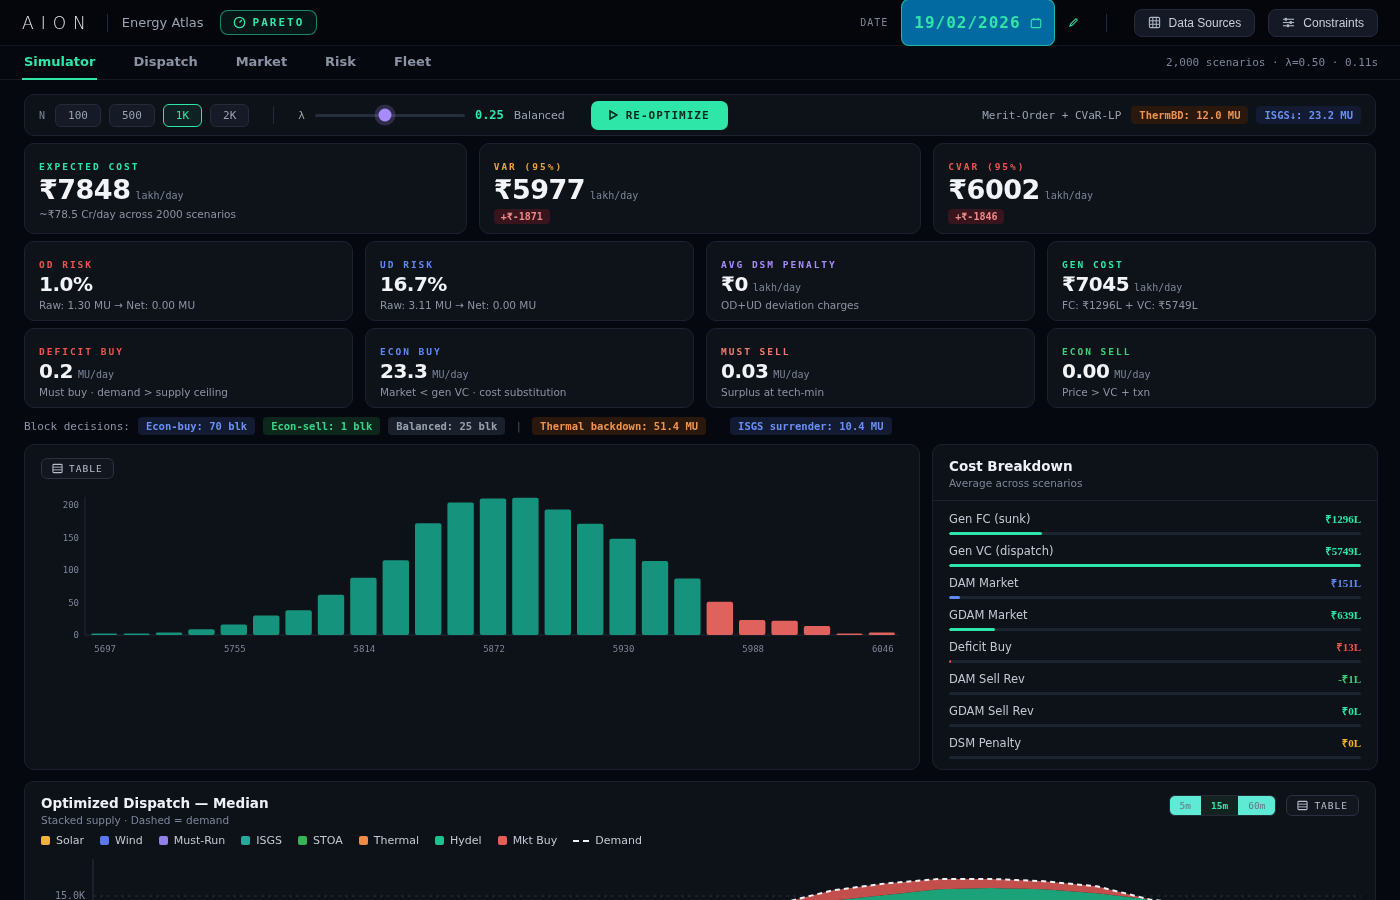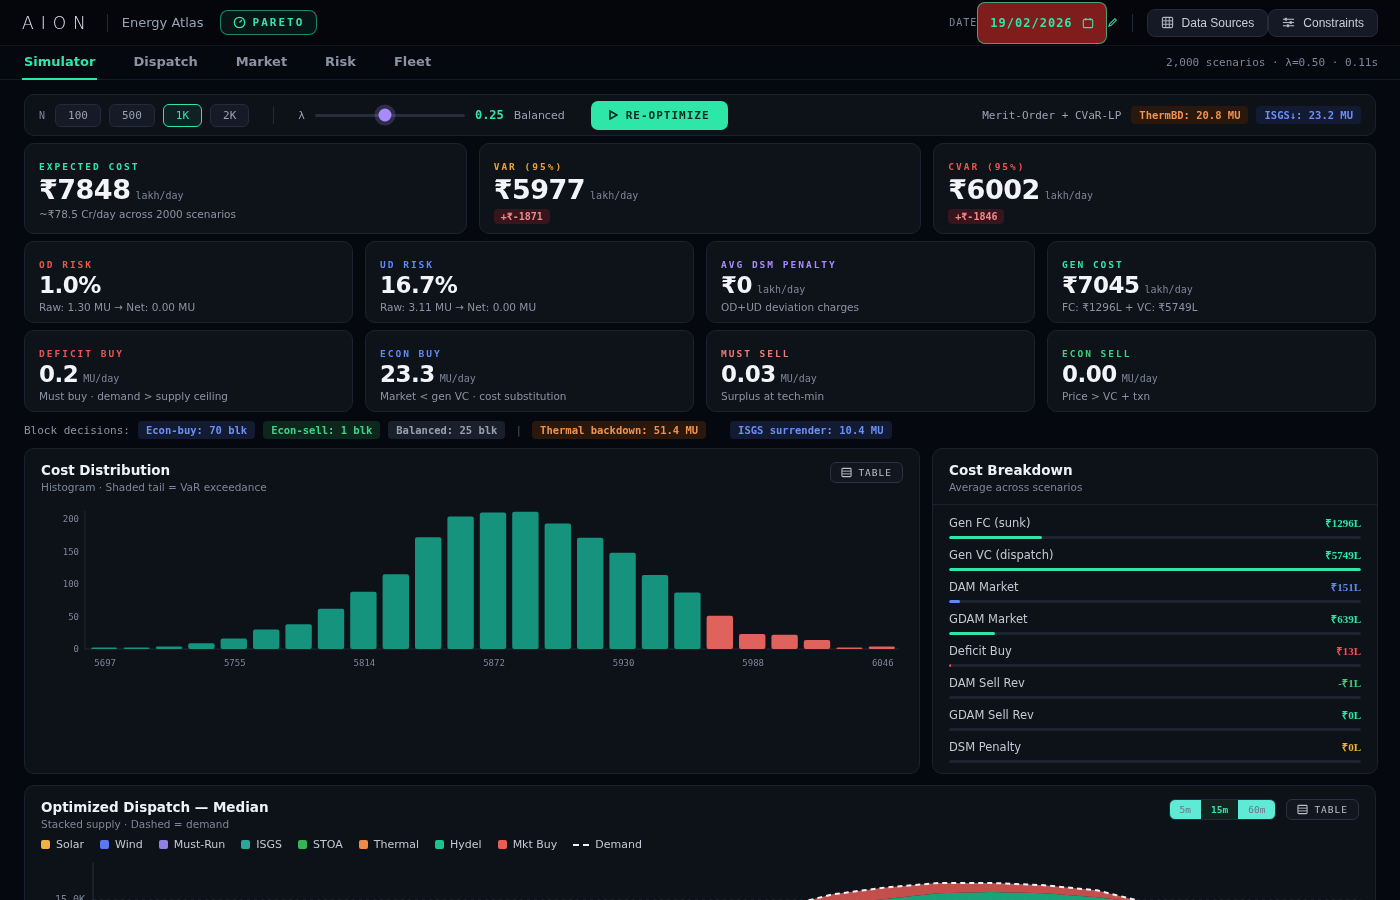--- a/index.html
+++ b/index.html
@@ -4,23 +4,23 @@
 <style>
   *{box-sizing:border-box;margin:0;padding:0}
   html,body{width:1400px;height:900px;overflow:hidden}
   body{background:#060810;color:#e6e9ef;font-family:"DejaVu Sans",sans-serif;font-size:12px}
   
   .topbar{display:flex;align-items:center;height:46px;padding:0 22px;background:#04060b;border-bottom:1px solid #10151f}
   .logo{font-size:17px;letter-spacing:7px;font-weight:300;color:#e3e8f0}
   .vsep{width:1px;height:18px;background:#222938;margin:0 14px}
   .product{color:#9aa3b2;font-size:13px}
   .pareto{display:flex;align-items:center;gap:7px;margin-left:16px;border:1px solid rgba(46,230,168,.55);background:rgba(46,230,168,.07);color:#2ee6a8;border-radius:8px;padding:5px 12px;font-family:"DejaVu Sans Mono",monospace;font-size:11px;font-weight:bold;letter-spacing:2px}
-  .tb-right{margin-left:auto;display:flex;align-items:center;gap:0}
+  .tb-right{margin-left:auto;display:flex;align-items:center;gap:13px}
   .date-lbl{font-family:"DejaVu Sans Mono",monospace;font-size:10px;color:#7c8698;letter-spacing:1px}
-  .date-box{display:flex;align-items:center;gap:9px;border:1px solid rgba(46,230,168,.65);border-radius:8px;padding:13px 12px;color:#2ee6a8;font-family:"DejaVu Sans Mono",monospace;font-size:12px;font-weight:bold;letter-spacing:1px;background:#7f1d1d}
+  .date-box{display:flex;align-items:center;gap:9px;border:1px solid rgba(46,230,168,.65);border-radius:8px;padding:13px 12px;color:#2ee6a8;font-family:"DejaVu Sans Mono",monospace;font-size:16px;font-weight:bold;letter-spacing:1px;background:#0369a1}
   .tb-btn{display:flex;align-items:center;gap:8px;background:#141925;border:1px solid #242b3a;border-radius:8px;padding:6px 13px;color:#c7cdd8;font-size:12px}
   
   .nav{display:flex;align-items:center;height:34px;padding:0 22px;border-bottom:1px solid #151b26}
   .tab{margin-right:34px;padding:8px 2px 9px;font-size:13px;font-weight:bold;color:#8b93a3;border-bottom:2px solid transparent;cursor:pointer}
   .tab.active{color:#2ee6a8;border-bottom-color:#2ee6a8}
   .nav-status{margin-left:auto;font-family:"DejaVu Sans Mono",monospace;font-size:11px;color:#7c8698}
   
   .content{padding:14px 24px 0}
   .panel{background:#0d1118;border:1px solid #1b212e;border-radius:10px}
   
@@ -41,21 +41,21 @@
   .bdg.blue{background:#121b31;color:#6c8ff5}
   .bdg.green{background:#0e271d;color:#3ed18a}
   .bdg.gray{background:#1a202b;color:#98a0ae}
   
   .kpi-row{display:grid;gap:12px;margin-top:7px}
   .r1{grid-template-columns:repeat(3,1fr)}
   .r2{grid-template-columns:repeat(4,1fr)}
   .kpi{background:#0e1219;border:1px solid #1c2230;border-radius:10px;padding:17px 14px 9px}
   .kpi .lbl{font-family:"DejaVu Sans Mono",monospace;font-size:9.5px;font-weight:bold;letter-spacing:2px}
   .kpi .vline{display:flex;align-items:baseline;margin-top:2px}
-  .kpi .val{font-size:23px;font-weight:bold;color:#f2f4f8;letter-spacing:-.5px}
+  .kpi .val{font-size:20px;font-weight:bold;color:#f2f4f8;letter-spacing:-.5px}
   .r1 .val{font-size:27px}
   .kpi .unit{font-size:10px;color:#7c8698;font-family:"DejaVu Sans Mono",monospace;margin-left:5px}
   .kpi .sub{font-size:10.5px;color:#8b93a3;margin-top:3px}
   .neg-pill{display:inline-block;background:#38151c;color:#f08a8a;font-family:"DejaVu Sans Mono",monospace;font-size:10px;font-weight:bold;padding:2px 7px;border-radius:4px;margin-top:4px}
   
   .block-line{display:flex;align-items:center;gap:8px;margin-top:9px;font-family:"DejaVu Sans Mono",monospace;font-size:11px;color:#8b93a3}
   .block-line .pipe{color:#4a5262;margin:0 2px}
   
   .mid{display:grid;grid-template-columns:1fr 446px;gap:12px;margin-top:9px}
   .p-head{display:flex;align-items:flex-start;justify-content:space-between;padding:13px 16px 8px}
@@ -175,21 +175,21 @@
       <span>
         <svg width="9" height="10" viewBox="0 0 9 10">
             <path d="M1 1 L8 5 L1 9 Z" fill="none" stroke="#05281c" stroke-width="1.6"></path>
           </svg>
       </span>
       <span>RE-OPTIMIZE</span>
     </button>
     <div class="ctl-right">
       <span class="solver">Merit-Order + CVaR-LP</span>
       <div style="display:flex;gap:8px">
-          <span class="bdg orange">ThermBD: 20.8 MU</span>
+          <span class="bdg orange">ThermBD: 12.0 MU</span>
           <span class="bdg blue">ISGS↓: 23.2 MU</span>
         </div>
     </div>
   </div>
 
   <div id="kpi-area">
       <div class="kpi-row r1">
         <div class="kpi">
           <div class="lbl" style="color: rgb(46, 230, 168);">EXPECTED COST</div>
           <div class="vline">
@@ -285,24 +285,20 @@
     <span class="pipe">|</span>
     <span style="display:flex;gap:24px">
         <span class="bdg orange">Thermal backdown: 51.4 MU</span>
         <span class="bdg blue">ISGS surrender: 10.4 MU</span>
       </span>
   </div>
 
   <div class="mid">
     <div class="panel">
       <div class="p-head">
-        <div>
-          <div class="p-title">Cost Distribution</div>
-          <div class="p-sub">Histogram · Shaded tail = VaR exceedance</div>
-        </div>
         <button class="tbl-btn">
           <span>
             <svg width="11" height="11" viewBox="0 0 12 12">
                 <rect x="1" y="1.5" width="10" height="9" rx="1" fill="none" stroke="#b9c0cc" stroke-width="1.1"></rect>
                 <line x1="1" y1="4.5" x2="11" y2="4.5" stroke="#b9c0cc" stroke-width="1"></line>
                 <line x1="1" y1="7.5" x2="11" y2="7.5" stroke="#b9c0cc" stroke-width="1"></line>
               </svg>
           </span>
           <span>TABLE</span>
         </button>

